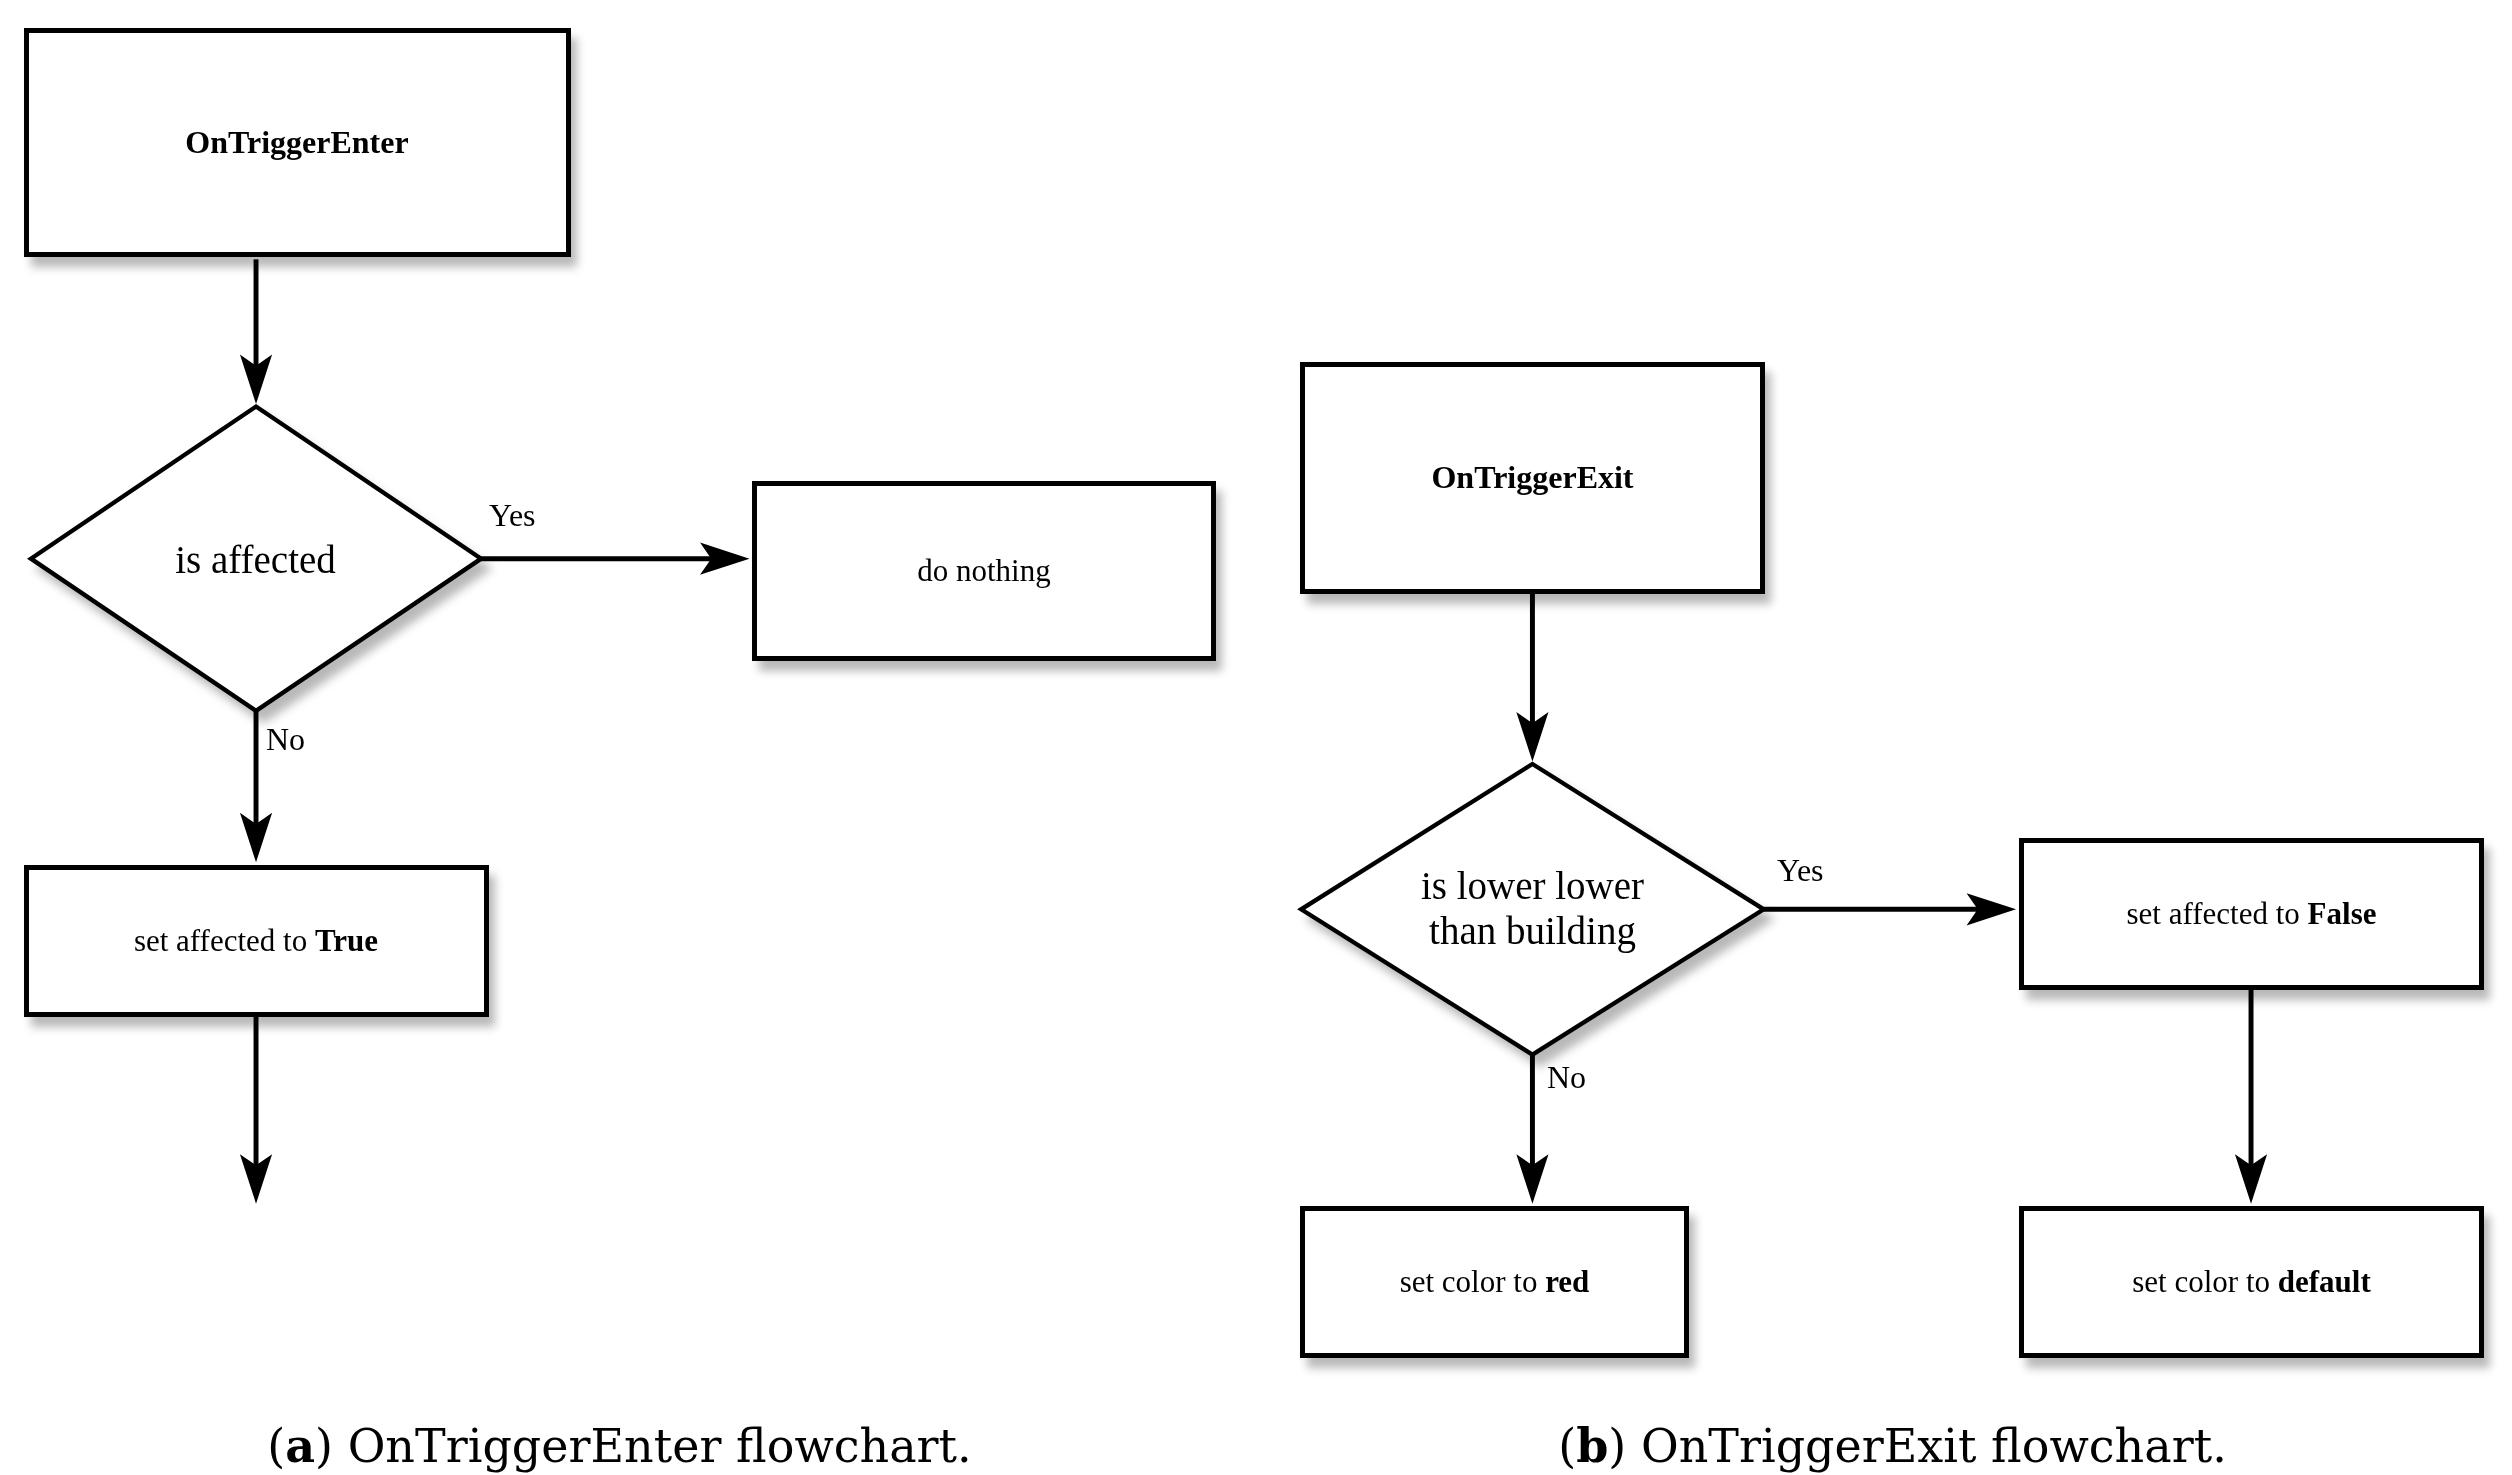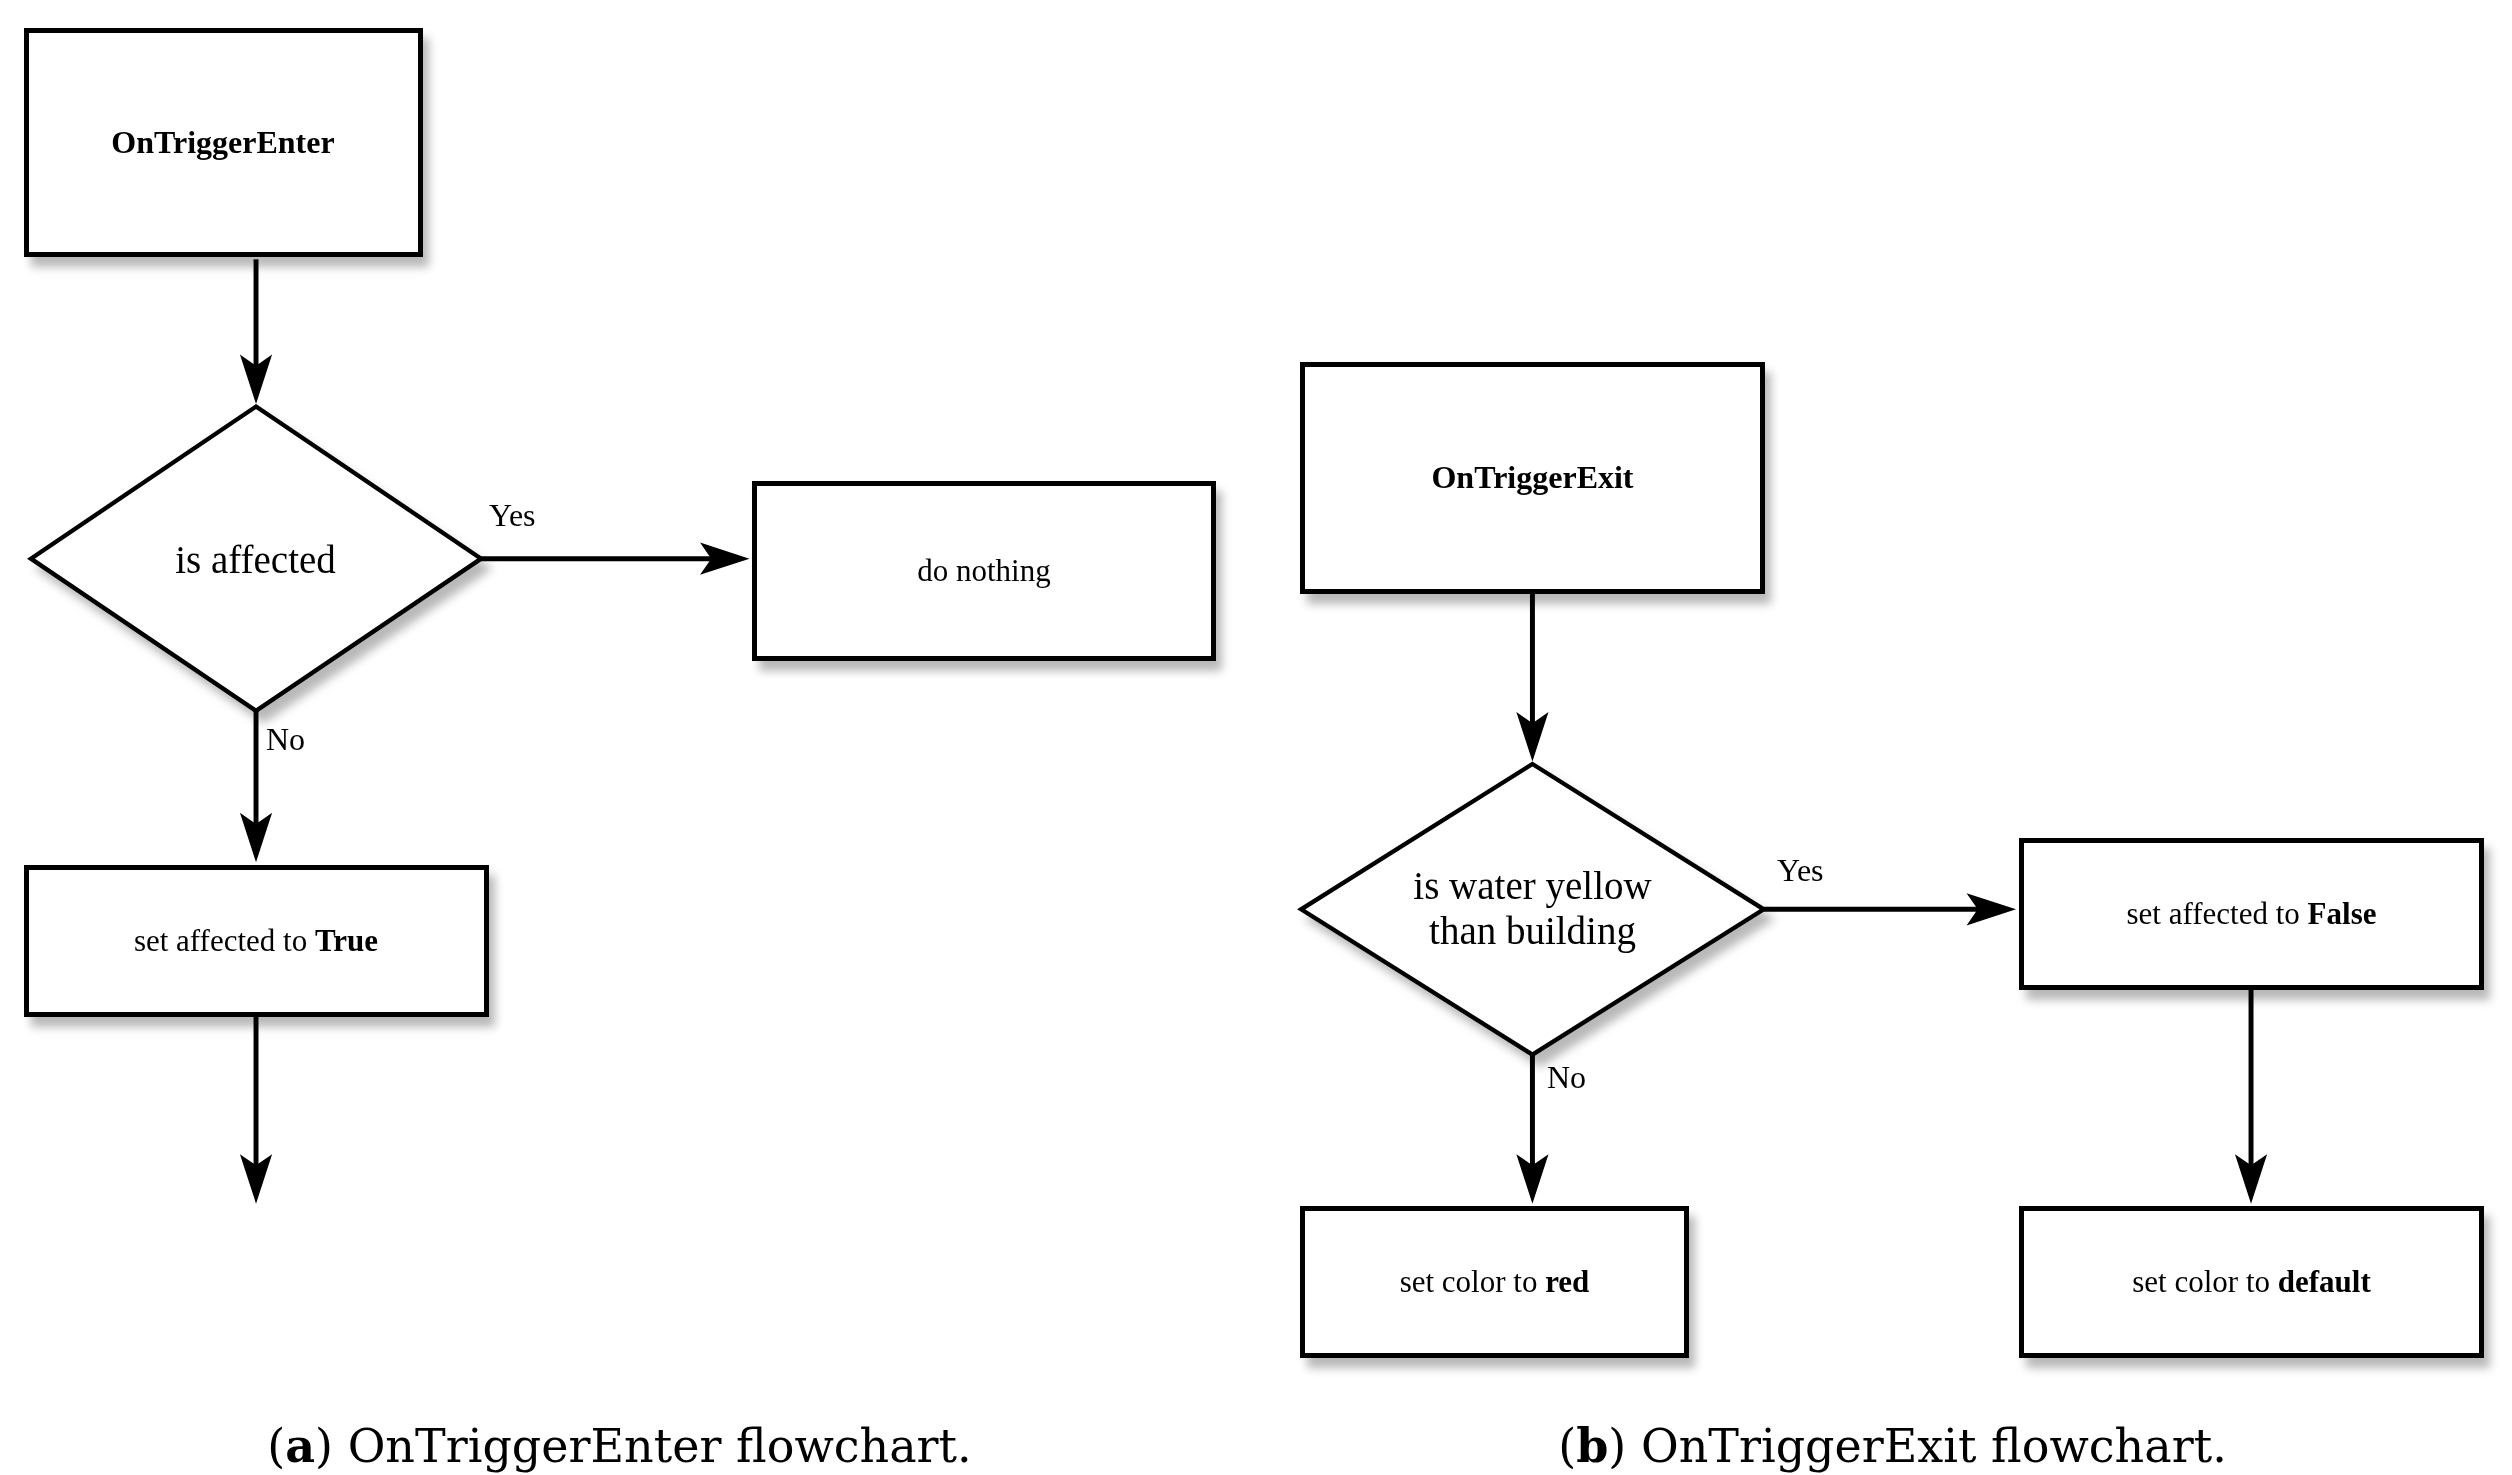--- a/index.html
+++ b/index.html
@@ -75,21 +75,21 @@
     <line class="edge" x1="2852" y1="1470" x2="3200" y2="1470"></line>
     <polygon class="head" points="3260,1470 3180,1444 3198,1470 3180,1496"></polygon>
 
     <line class="edge" x1="2478" y1="1705" x2="2478" y2="1886"></line>
     <polygon class="head" points="2478,1946 2452,1866 2478,1884 2504,1866"></polygon>
 
     <line class="edge" x1="3640" y1="1600" x2="3640" y2="1886"></line>
     <polygon class="head" points="3640,1946 3614,1866 3640,1884 3666,1866"></polygon>
   </svg>
 
-  <div class="node title" style="left:23.5px;top:28px;width:399px;height:229px;">
+  <div class="node title" style="left:23.5px;top:28px;width:547px;height:229px;">
     <span>OnTriggerEnter</span>
   </div>
 
   <div class="dlabel" style="left:101px;top:537px;width:309px;">
     <span>is affected</span>
   </div>
 
   <div class="elabel" style="left:489px;top:497px;">
     <span>Yes</span>
   </div>
@@ -108,21 +108,21 @@
 
   <div class="caption" style="left:63px;top:1397px;width:1113px;">
     <span>(</span><b>a</b><span>) OnTriggerEnter flowchart.</span>
   </div>
 
   <div class="node title" style="left:1300px;top:362px;width:465px;height:232px;">
     <span>OnTriggerExit</span>
   </div>
 
   <div class="dlabel" style="left:1347px;top:863px;width:371px;">
-    <div>is water yellow</div>
+    <div>is lower lower</div>
     <div>than building</div>
   </div>
 
   <div class="elabel" style="left:1777px;top:852px;">
     <span>Yes</span>
   </div>
   <div class="elabel" style="left:1547px;top:1059px;">
     <span>No</span>
   </div>
 

